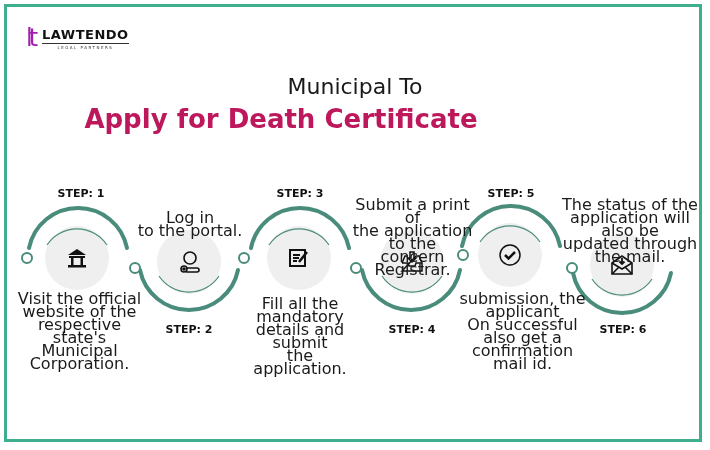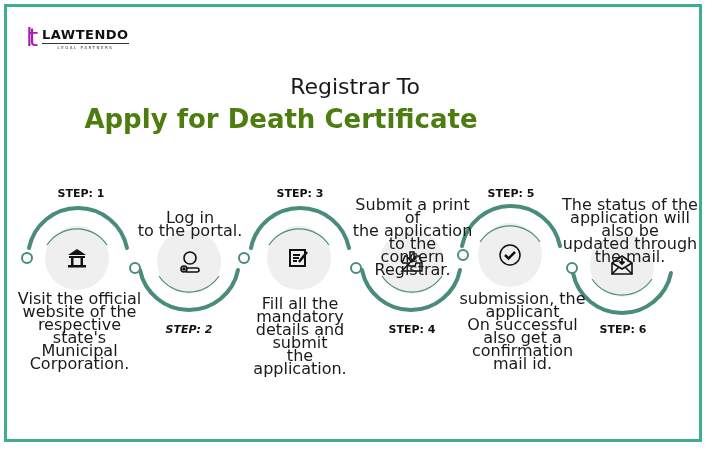--- a/index.html
+++ b/index.html
@@ -4,40 +4,40 @@
 <style>
   html, body { margin:0; padding:0; background:#fff; }
   body { width:710px; height:450px; position:relative; overflow:hidden; font-family:"DejaVu Sans", sans-serif; }
   .frame { position:absolute; left:4px; top:4px; width:698px; height:438px; border:3px solid #3fae8e; box-sizing:border-box; }
   .logo { position:absolute; left:26px; top:26px; display:flex; align-items:center; }
   .logo-mark { font-family:"DejaVu Sans", sans-serif; font-weight:normal; font-size:24px; color:#a21caf; letter-spacing:-4px; line-height:1; }
   .logo-text { margin-left:8px; display:flex; flex-direction:column; }
   .logo-name { font-size:13px; color:#111; font-weight:bold; letter-spacing:0.5px; border-bottom:1px solid #333; padding-bottom:1px; }
   .logo-sub { font-size:4px; color:#333; letter-spacing:1.5px; text-align:center; margin-top:1px; }
   .title1 { position:absolute; left:0; width:710px; top:74px; text-align:center; font-size:22px; color:#1a1a1a; }
-  .title2 { position:absolute; left:0; width:562px; top:104px; text-align:center; font-size:26px; font-weight:bold; color:#4d7c0f; }
+  .title2 { position:absolute; left:0; width:562px; top:104px; text-align:center; font-size:26px; font-weight:bold; color:#be185d; }
   svg.arcs { position:absolute; left:0; top:0; }
   .step { position:absolute; font-size:11px; font-weight:bold; color:#111; text-align:center; width:100px; }
   .desc { position:absolute; font-size:16px; color:#1a1a1a; text-align:center; line-height:13px; }
   .icon { position:absolute; width:24px; height:24px; display:flex; align-items:center; justify-content:center; }
 </style>
 </head>
 <body>
 
 <div class="frame"></div>
 
 <div class="logo">
   <div class="logo-mark">lt</div>
   <div class="logo-text">
     <div class="logo-name">LAWTENDO</div>
     <div class="logo-sub">LEGAL PARTNERS</div>
   </div>
 </div>
 
-<div class="title1">Registrar To</div>
+<div class="title1">Municipal To</div>
 <div class="title2">Apply for Death Certificate</div>
 
 <svg class="arcs" width="710" height="450">
 
   <g fill="#efefef">
     <circle cx="77" cy="258" r="32"></circle>
     <circle cx="189" cy="262" r="32"></circle>
     <circle cx="299" cy="258" r="32"></circle>
     <circle cx="412" cy="262" r="32"></circle>
     <circle cx="510" cy="255" r="32"></circle>
@@ -114,21 +114,21 @@
 <div class="icon" style="left:610px;top:253px;">
   <svg width="24" height="24" viewBox="0 0 24 24" fill="none" stroke="#111" stroke-width="1.6">
       <path d="M2 10 L12 3 L22 10 V21 H2 Z"></path>
       <path d="M2 10 L12 16 L22 10"></path>
       <path d="M2 21 L9 14 M22 21 L15 14"></path>
       <path d="M12 5 V11 M9.5 8.5 L12 11 L14.5 8.5" stroke-width="1.8"></path>
     </svg>
 </div>
 
 <div class="step" style="left:31px;top:187px;">STEP: 1</div>
-<div class="step" style="left:139px;top:323px;font-style:italic;">STEP: 2</div>
+<div class="step" style="left:139px;top:323px;">STEP: 2</div>
 <div class="step" style="left:250px;top:187px;">STEP: 3</div>
 <div class="step" style="left:362px;top:323px;">STEP: 4</div>
 <div class="step" style="left:461px;top:187px;">STEP: 5</div>
 <div class="step" style="left:573px;top:323px;">STEP: 6</div>
 
 <div class="desc" style="left:12px;top:292px;width:135px;">
   <div>Visit the official</div>
   <div>website of the</div>
   <div>respective state's</div>
   <div>Municipal Corporation.</div>

